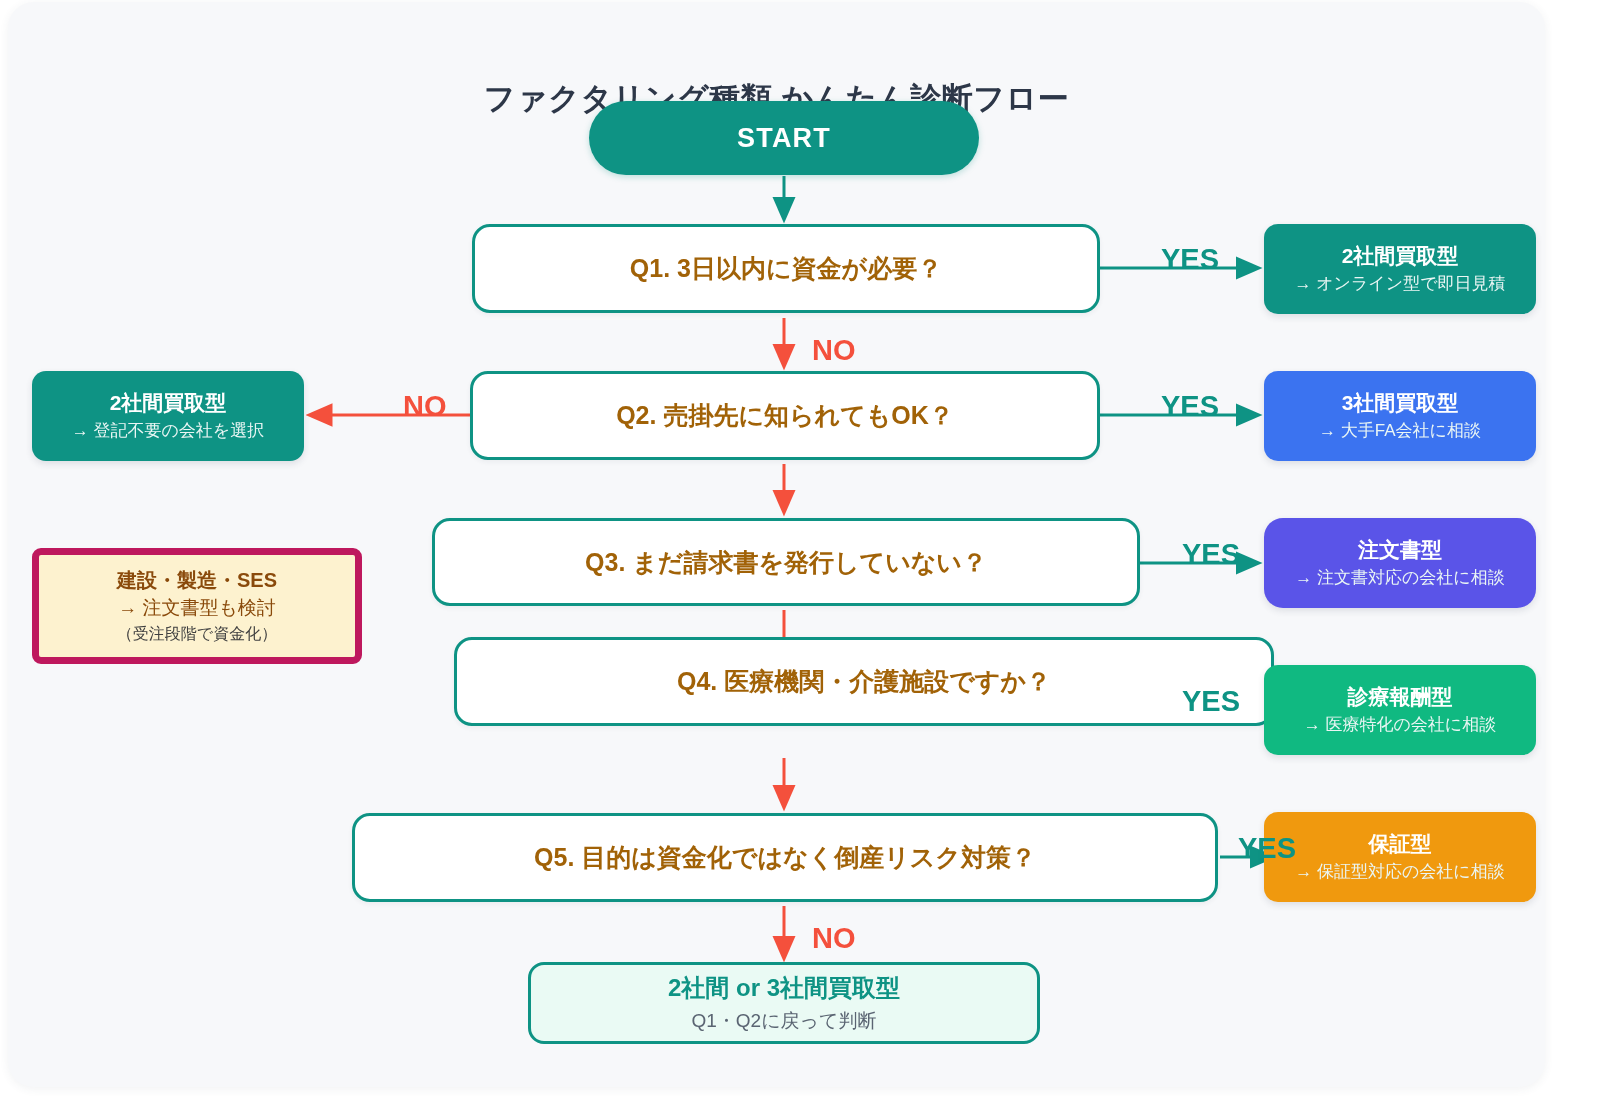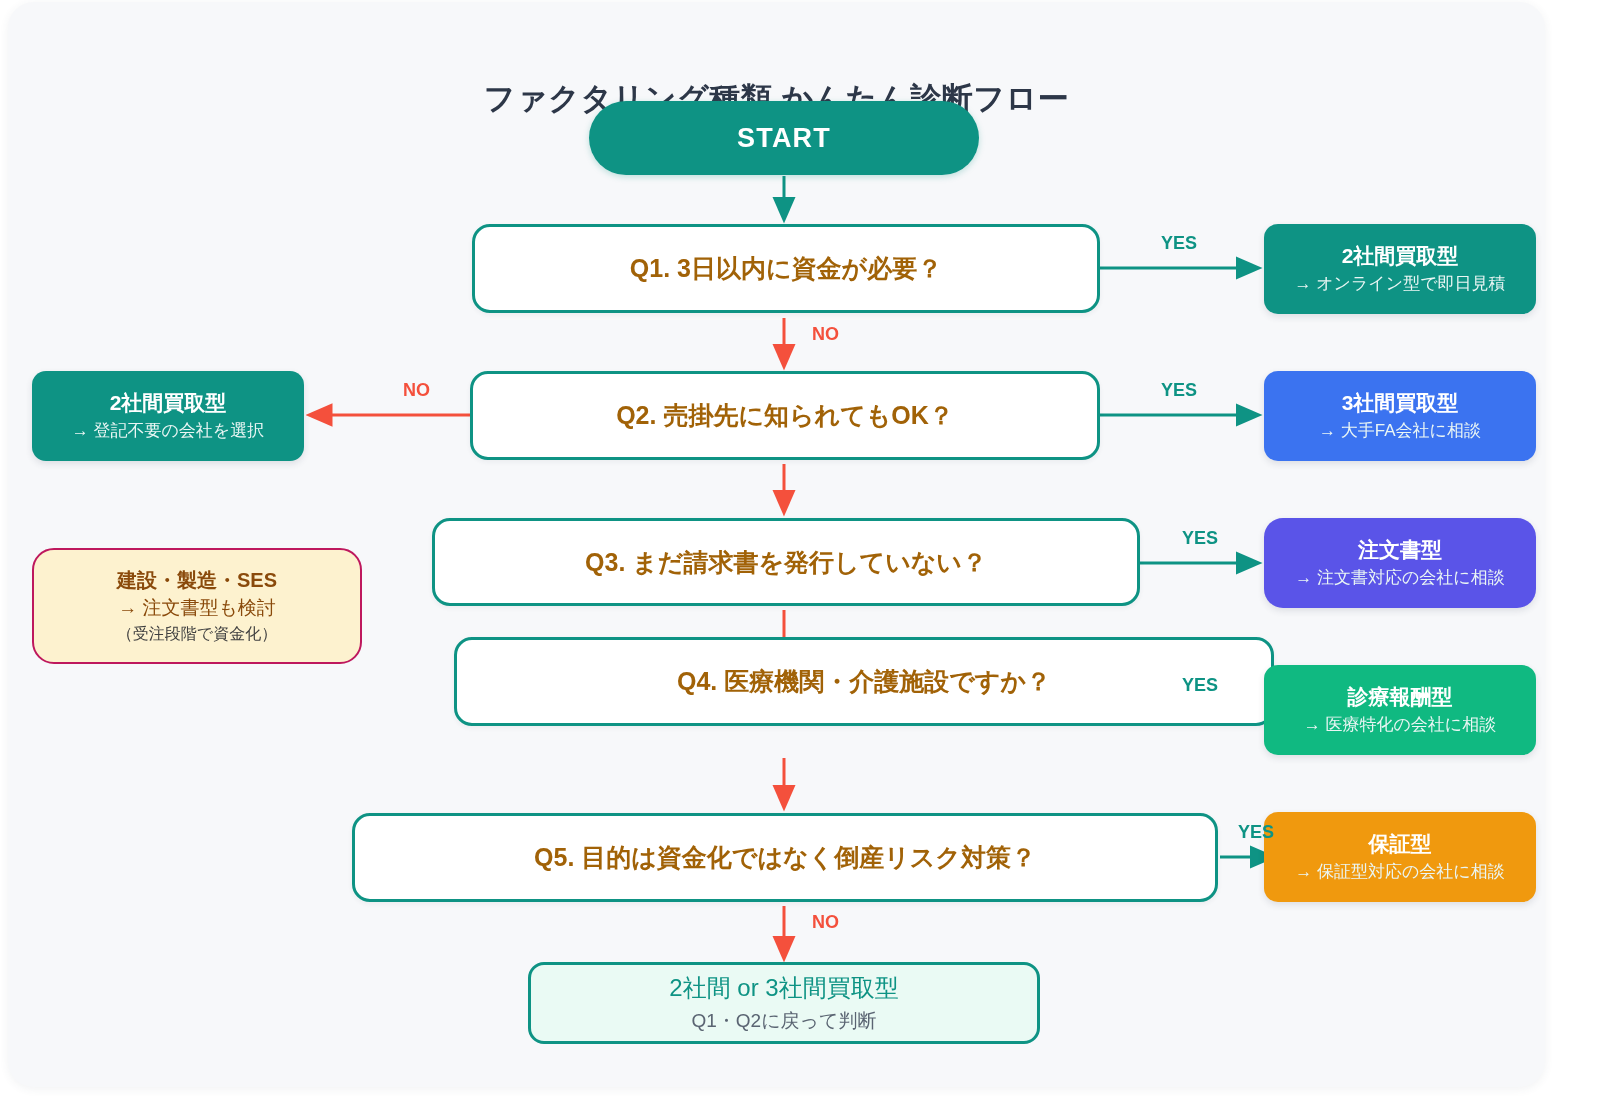--- a/index.html
+++ b/index.html
@@ -102,22 +102,22 @@
     color: #eaf6f4;
     line-height: 1.3;
     margin-top: 4px;
     white-space: nowrap;
   }
 
   
   .note-box {
     position: absolute;
     background: #fdf2cf;
-    border: 2px solid #be185d;
-    border-radius: 22px;
+    border: 7px solid #be185d;
+    border-radius: 9px;
     display: flex;
     flex-direction: column;
     align-items: center;
     justify-content: center;
     box-sizing: border-box;
     padding: 8px 10px;
   }
   .note-l1 { font-size: 20px; font-weight: bold; color: #8a4a0b; line-height:1.35; white-space: nowrap;}
   .note-l2 { font-size: 19px; color: #8a4a0b; line-height:1.45; white-space: nowrap;}
   .note-l3 { font-size: 16px; color: #404040; line-height:1.45; white-space: nowrap;}
@@ -127,29 +127,30 @@
     position: absolute;
     background: #eafaf4;
     border: 3px solid #0e9384;
     border-radius: 16px;
     display: flex;
     flex-direction: column;
     align-items: center;
     justify-content: center;
     box-sizing: border-box;
   }
-  .final-title { font-size: 24px; font-weight: normal; color: #0e9384; line-height:1.3; white-space: nowrap;}
+  .final-title { font-size: 24px; font-weight: bold; color: #0e9384; line-height:1.3; white-space: nowrap;}
   .final-sub { font-size: 19px; color: #5a6472; line-height:1.4; margin-top: 5px; white-space: nowrap;}
 
   
   .lbl {
     position: absolute;
-    font-size: 18px;
-    font-weight: bold;
-    white-space: nowrap;
+    font-size: 29px;
+    font-weight: bold;
+    white-space: nowrap;
+    margin-top: 10px;
   }
   .lbl-yes { color: #0e9384; }
   .lbl-no  { color: #f4503c; }
 </style>
 </head>
 <body>
 
 <div id="canvas">
 
   <div class="card-bg"></div>

